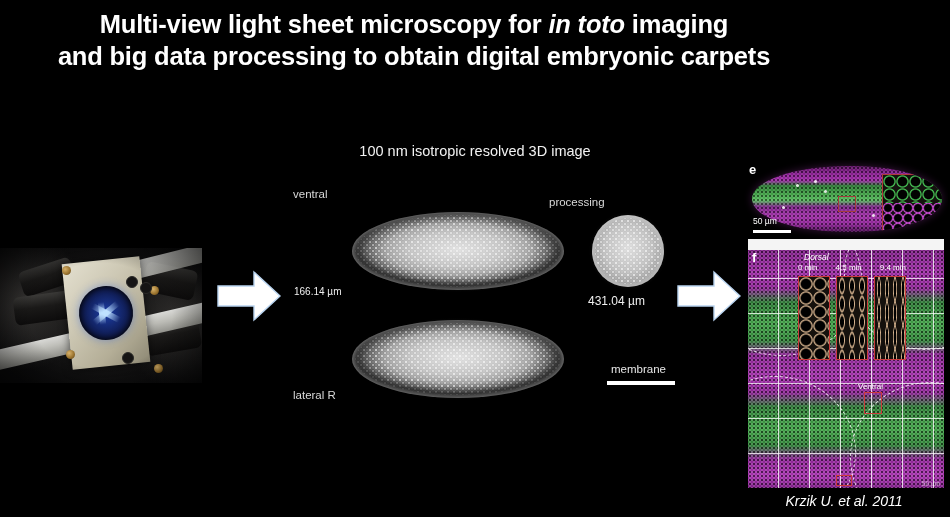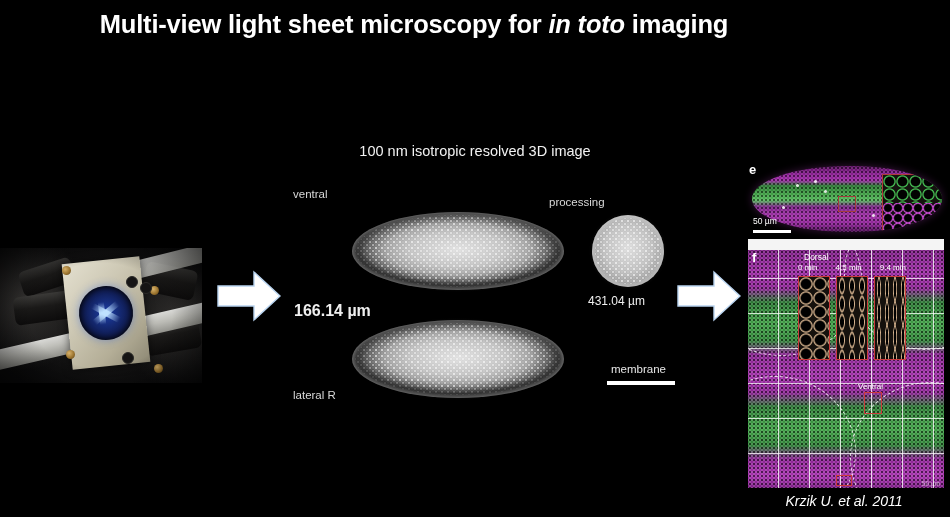--- a/index.html
+++ b/index.html
@@ -77,21 +77,21 @@
 
   .small-label {
     position: absolute;
     color: #d8d8d8;
     font-size: 11.5px;
     white-space: nowrap;
   }
   #label-ventral  { left: 293px; top: 188px; }
   #label-posterior{ left: 549px; top: 196px; }
   #label-lateralr { left: 293px; top: 389px; }
-  #label-166      { left: 294px; top: 302px; color: #efefef; font-size: 16px; font-weight: bold; }
+  #label-166      { left: 294px; top: 286px; color: #efefef; font-size: 10px; }
   #label-431      { left: 588px; top: 294px; color: #efefef; font-size: 12px; }
   #label-membrane { left: 611px; top: 363px; color: #e6e6e6; font-size: 11.5px; }
 
   #scalebar-membrane {
     position: absolute;
     left: 607px;
     top: 381px;
     width: 68px;
     height: 4px;
     background: #ffffff;
@@ -454,20 +454,21 @@
     font-size: 13px;
     font-weight: bold;
   }
   #panel-f .f-dorsal {
     position: absolute;
     left: 56px;
     top: 2px;
     color: #ffffff;
     font-size: 8.5px;
     white-space: nowrap;
+    font-style: italic;
   }
   #panel-f .f-times {
     position: absolute;
     left: 50px;
     top: 13px;
     width: 108px;
     display: flex;
     justify-content: space-between;
     color: #ffffff;
     font-size: 8px;
@@ -533,20 +534,21 @@
     white-space: nowrap;
   }
 </style>
 </head>
 <body>
 
 <div id="slide">
 
   <div id="title-block">
     <div><span>Multi-view light sheet microscopy for </span><span class="ital">in toto</span><span> imaging</span></div>
+    <div>and big data processing to obtain digital embryonic carpets</div>
   </div>
 
 
   <div id="microscope-photo">
     <div class="mp-bg"></div>
     <div class="lens l1"></div>
     <div class="lens l2"></div>
     <div class="lens r1"></div>
     <div class="lens r2"></div>
     <div class="ribbon"></div>

